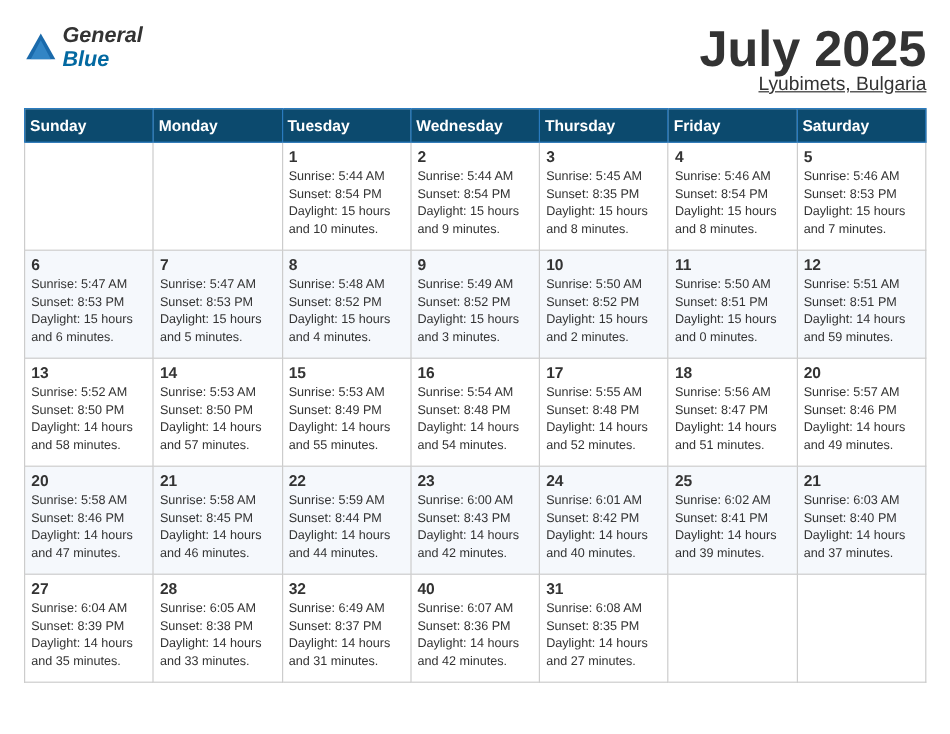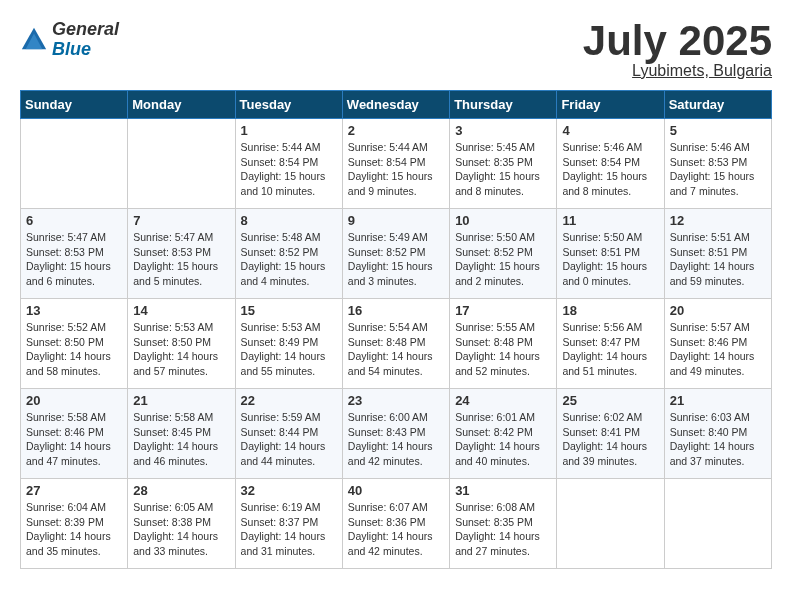--- a/index.html
+++ b/index.html
@@ -301,21 +301,21 @@
 Daylight: 14 hours and 35 minutes.</div>
         </td>
         <td>
           <span class="day-num">28</span>
           <div class="day-info">Sunrise: 6:05 AM
 Sunset: 8:38 PM
 Daylight: 14 hours and 33 minutes.</div>
         </td>
         <td>
           <span class="day-num">32</span>
-          <div class="day-info">Sunrise: 6:19 AM
+          <div class="day-info">Sunrise: 6:49 AM
 Sunset: 8:37 PM
 Daylight: 14 hours and 31 minutes.</div>
         </td>
         <td>
           <span class="day-num">40</span>
           <div class="day-info">Sunrise: 6:07 AM
 Sunset: 8:36 PM
 Daylight: 14 hours and 42 minutes.</div>
         </td>
         <td>

